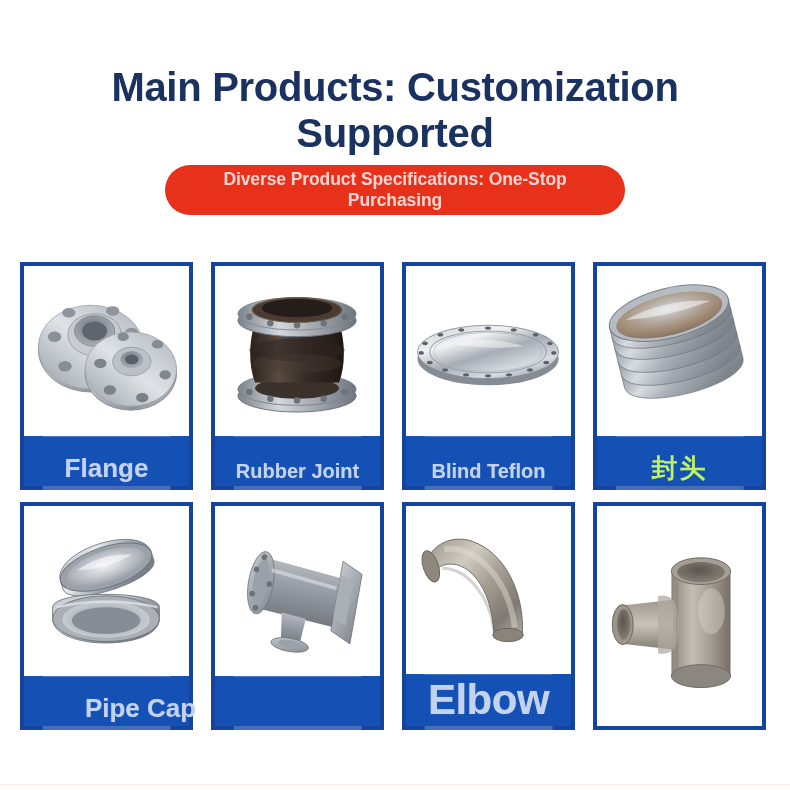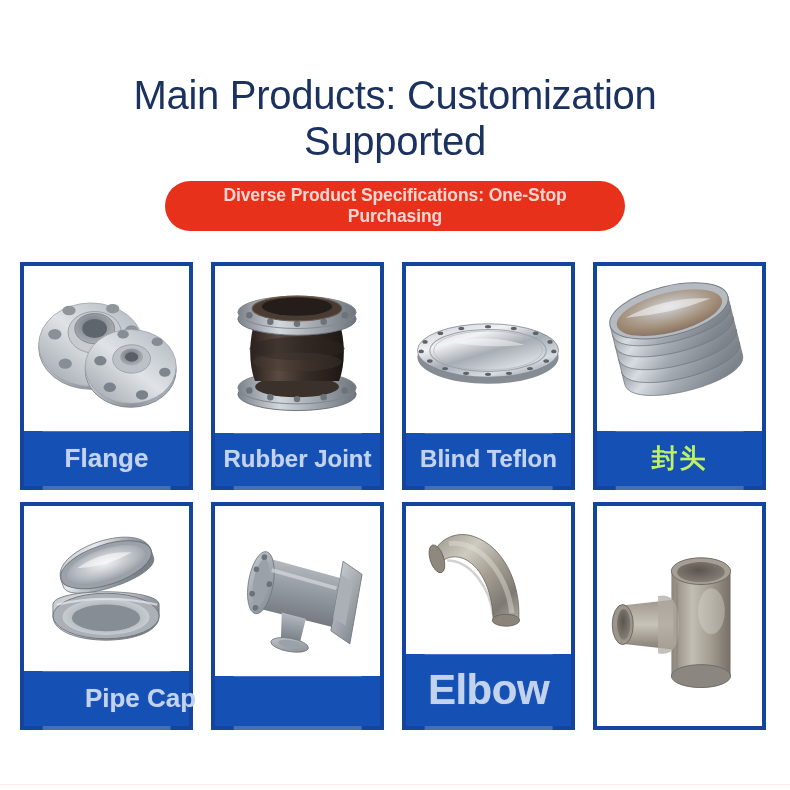--- a/index.html
+++ b/index.html
@@ -17,24 +17,24 @@
 
   
   .header {
     padding-top: 56px;
     text-align: center;
   }
   .page-title {
     font-family: "Liberation Sans", sans-serif;
     font-size: 40px;
     line-height: 1.16;
-    font-weight: normal;
+    font-weight: bold;
     color: #1b3260;
     letter-spacing: -0.3px;
-    margin: 16px auto;
+    margin: 8px auto;
     width: 640px;
     text-align: center;
   }
   .subtitle-wrap {
     display: flex;
     justify-content: center;
     margin-top: 0;
   }
   .subtitle-pill {
     width: 460px;
@@ -88,36 +88,36 @@
     justify-content: center;
   }
   .card-label {
     position: relative;
     flex: 0 0 auto;
     min-height: 50px;
     background: #1550b5;
     display: flex;
     align-items: flex-end;
     justify-content: center;
-    padding: 14px 2px;
+    padding: 4px 2px;
     box-sizing: border-box;
     overflow: visible;
   }
   .card-label-text {
     font-weight: bold;
     text-align: center;
     line-height: 1.04;
     white-space: nowrap;
     color: #c3d3ee;
     text-shadow: 0 0 1px rgba(255,255,255,0.35);
   }
   
   .lbl-lg   { font-size: 26px; }
   .lbl-xl   { font-size: 42px; letter-spacing: -0.5px; }
-  .lbl-md   { font-size: 24px; }
+  .lbl-md   { font-size: 20px; }
   .lbl-sm   { font-size: 19px; white-space: normal; line-height: 1.06; }
   .lbl-cn   { font-size: 26px; color: #bef264; text-shadow: none; letter-spacing: 2px; }
   
   .lbl-shift-right { transform: translateX(34px); }
 
   
   .sheen {
     position: absolute;
     left: 50%;
     transform: translateX(-50%);

